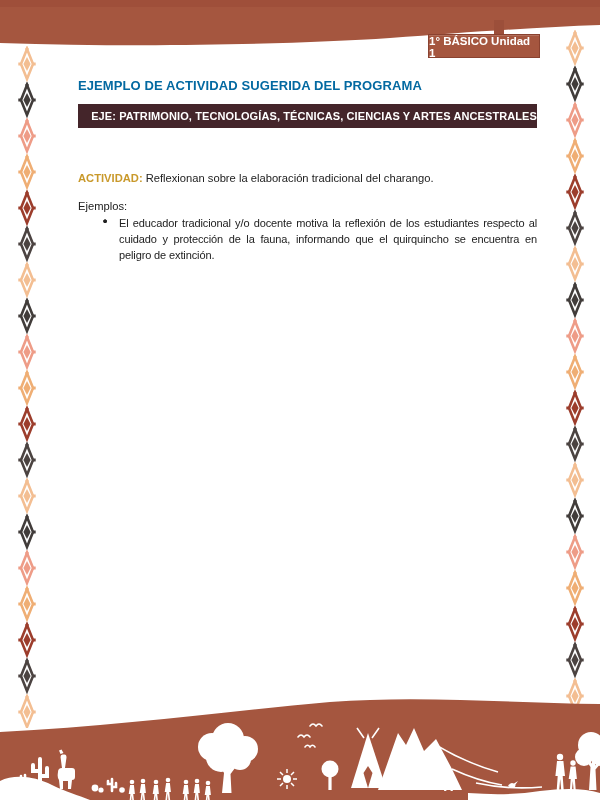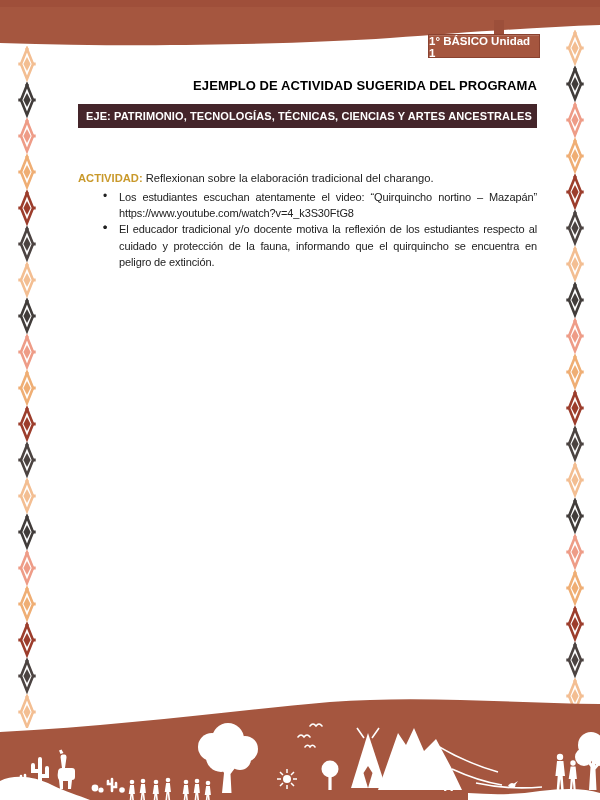--- a/index.html
+++ b/index.html
@@ -24,27 +24,28 @@
   }
 
   
   .strip{position:absolute;width:18px;}
   .strip.left{left:18px;top:46px;height:682px;}
   .strip.right{left:566px;top:30px;height:674px;}
 
   
   .content{position:absolute;left:78px;top:0;width:459px;color:#212121;}
   .doc-title{
-    margin-top:78px;text-align:right;
-    font-size:13px;font-weight:bold;color:#000000;letter-spacing:.1px;
+    margin-top:78px;text-align:left;
+    font-size:13px;font-weight:bold;color:#0369a1;letter-spacing:.1px;
   }
   .eje-banner{
     margin-top:11px;height:24px;line-height:24px;background:#44252A;
     color:#ffffff;font-size:11px;font-weight:bold;padding-left:8px;
     letter-spacing:.1px;
+    text-align:right;
   }
   .activity-line{margin-top:42px;font-size:11.2px;line-height:16px;}
   .activity-label{color:#C9992B;font-weight:bold;}
   .activity-text{color:#212121;margin-left:3px;text-align:right;}
   .examples-label{margin-top:14px;font-size:11.2px;}
   ul.examples{list-style:none;margin:3px 0 0 0;padding:0 0 0 25px;}
   ul.examples li{
     position:relative;padding-left:16px;text-align:justify;
     font-size:11px;line-height:16.2px;letter-spacing:-0.12px;color:#212121;
   }
@@ -101,25 +102,25 @@
 
   <div class="content">
     <div class="doc-title">EJEMPLO DE ACTIVIDAD SUGERIDA DEL PROGRAMA</div>
 
     <div class="eje-banner">EJE: PATRIMONIO, TECNOLOGÍAS, TÉCNICAS, CIENCIAS Y ARTES ANCESTRALES</div>
 
     <div class="activity-line">
       <span class="activity-label">ACTIVIDAD:</span><span class="activity-text">Reflexionan sobre la elaboración tradicional del charango.</span>
     </div>
 
+    <div class="examples-label">Ejemplos:</div>
 
     <ul class="examples">
       <li>
         <span class="blt">•</span>
-        <span>Los estudiantes escuchan atentamente el video: “Quirquincho nortino – Mazapán” https://www.youtube.com/watch?v=4_k3S30FtG8</span>
       </li>
       <li>
         <span class="blt">•</span>
       </li>
       <li>
         <span class="blt">•</span>
         <span>El educador tradicional y/o docente motiva la reflexión de los estudiantes respecto al cuidado y protección de la fauna, informando que el quirquincho se encuentra en peligro de extinción.</span>
       </li>
     </ul>
   </div>

